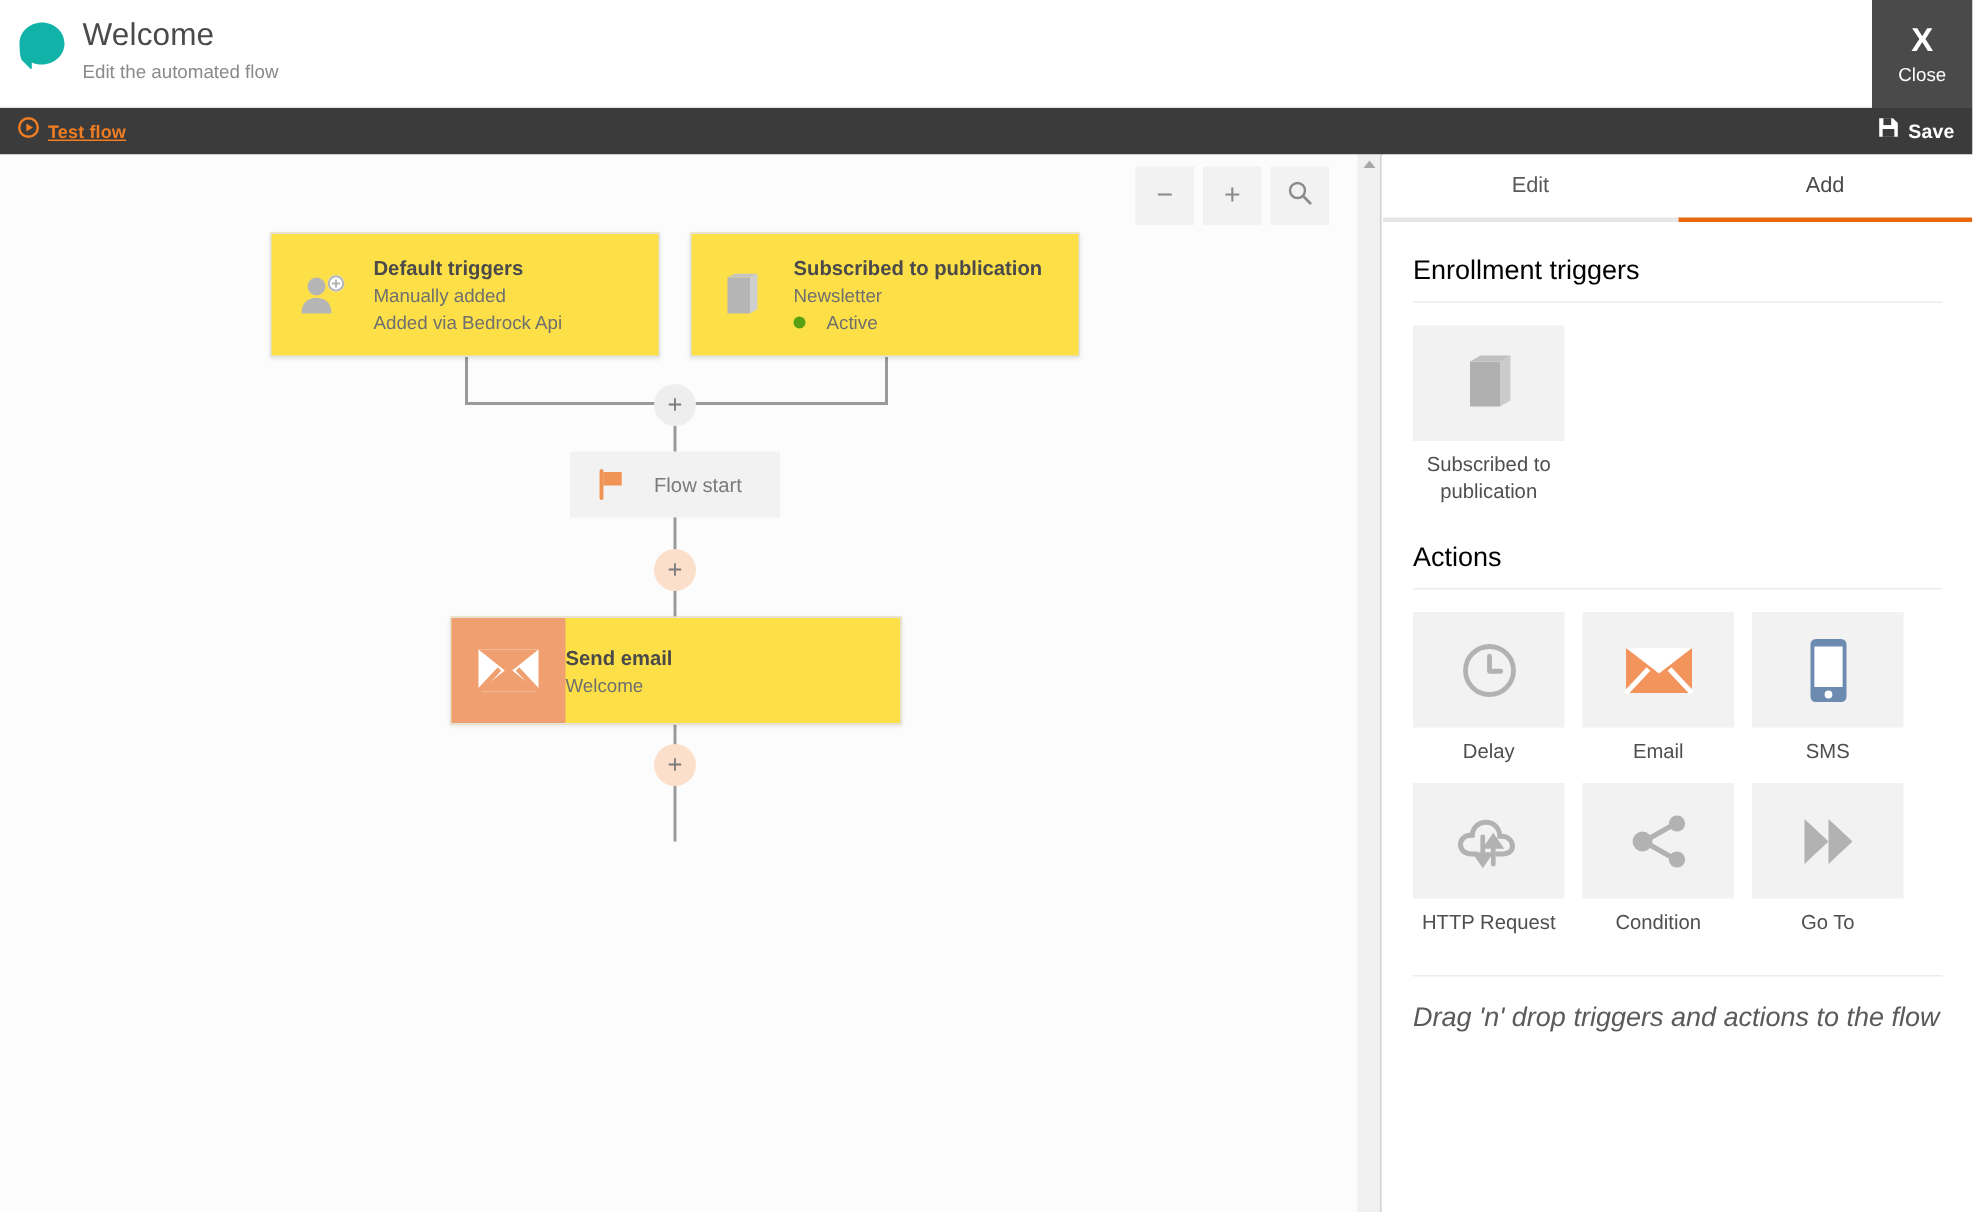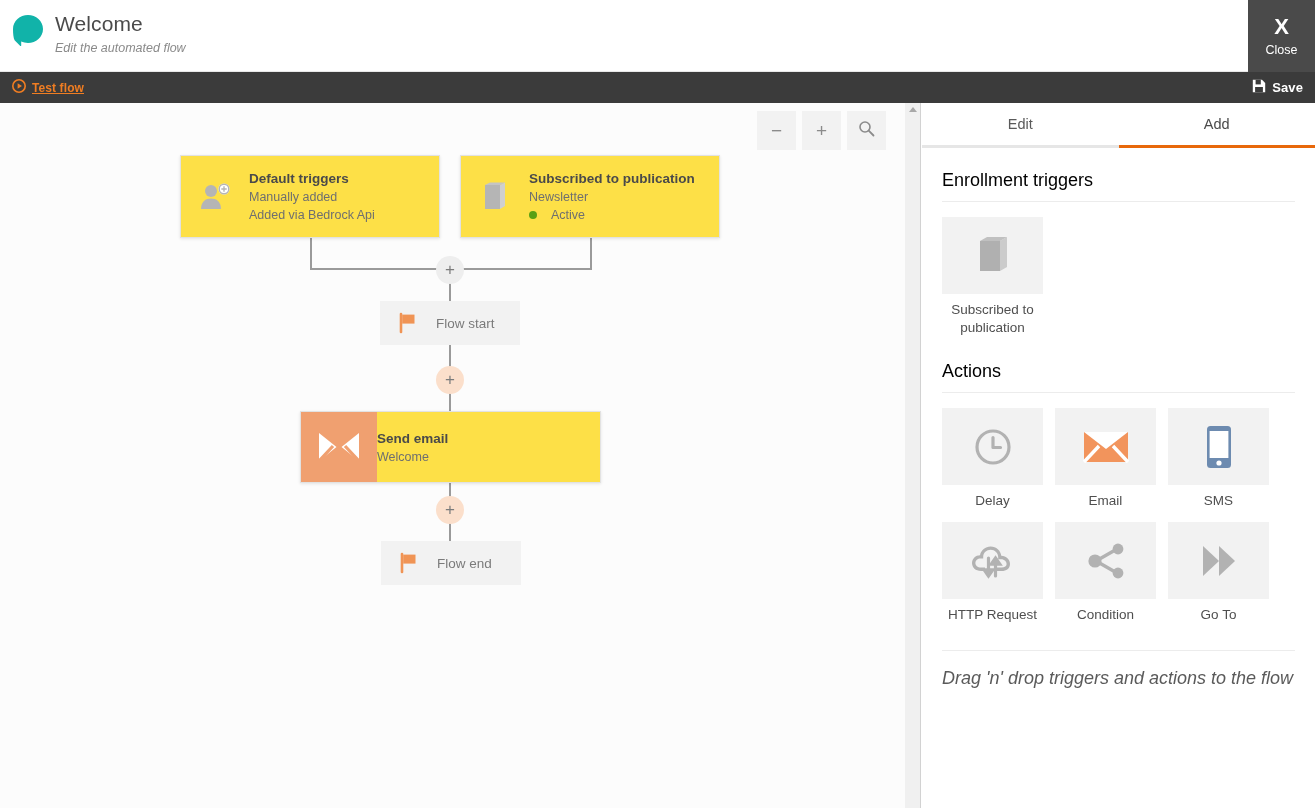--- a/index.html
+++ b/index.html
@@ -25,21 +25,21 @@
   .brand-logo {
     position: absolute; left: 10px; top: 12px;
     width: 36px; height: 36px;
   }
   .header-titles { position: absolute; left: 55px; top: 11px; }
   .header-title {
     font-size: 21px; color: #4a4a4a; font-weight: 400;
     line-height: 26px; letter-spacing: 0.1px;
   }
   .header-sub {
-    font-size: 12.5px; color: #8a8a8a; font-style: italic;
+    font-size: 12.5px; color: #8a8a8a; 
     line-height: 16px; margin-top: 3px;
   }
 
   .hdr-btn {
     position: absolute; top: 0; height: 72px; width: 67px;
     display: flex; flex-direction: column;
     align-items: center; justify-content: center;
     gap: 4px; cursor: pointer; user-select: none;
   }
   .hdr-btn-content { right: 66px; background: #f07d22; }
@@ -341,29 +341,20 @@
       <div class="card-body">
         <div class="card-title">Send email</div>
         <div class="card-line">Welcome</div>
       </div>
     </div>
 
     <div class="plus-node plus-peach" style="left:436px; top:393px;">
       <span class="pg">+</span>
     </div>
 
-    <div class="stub" style="left:381px; top:438px; width:140px; height:44px;">
-      <div class="stub-icon">
-        <svg width="22" height="22" viewBox="0 0 22 22">
-          <path d="M4 2 L4 20" stroke="#f09455" stroke-width="2.6" stroke-linecap="round"></path>
-          <path d="M5.2 2.6 L17.5 2.6 L17.5 11.6 L5.2 11.6 Z" fill="#f09455"></path>
-        </svg>
-      </div>
-      <span class="stub-label">Flow end</span>
-    </div>
   </div>
 
   <div class="cscroll">
     <div class="cscroll-arrow"></div>
   </div>
 
   <div class="panel">
 
     <div class="tabs">
       <div class="tab">

